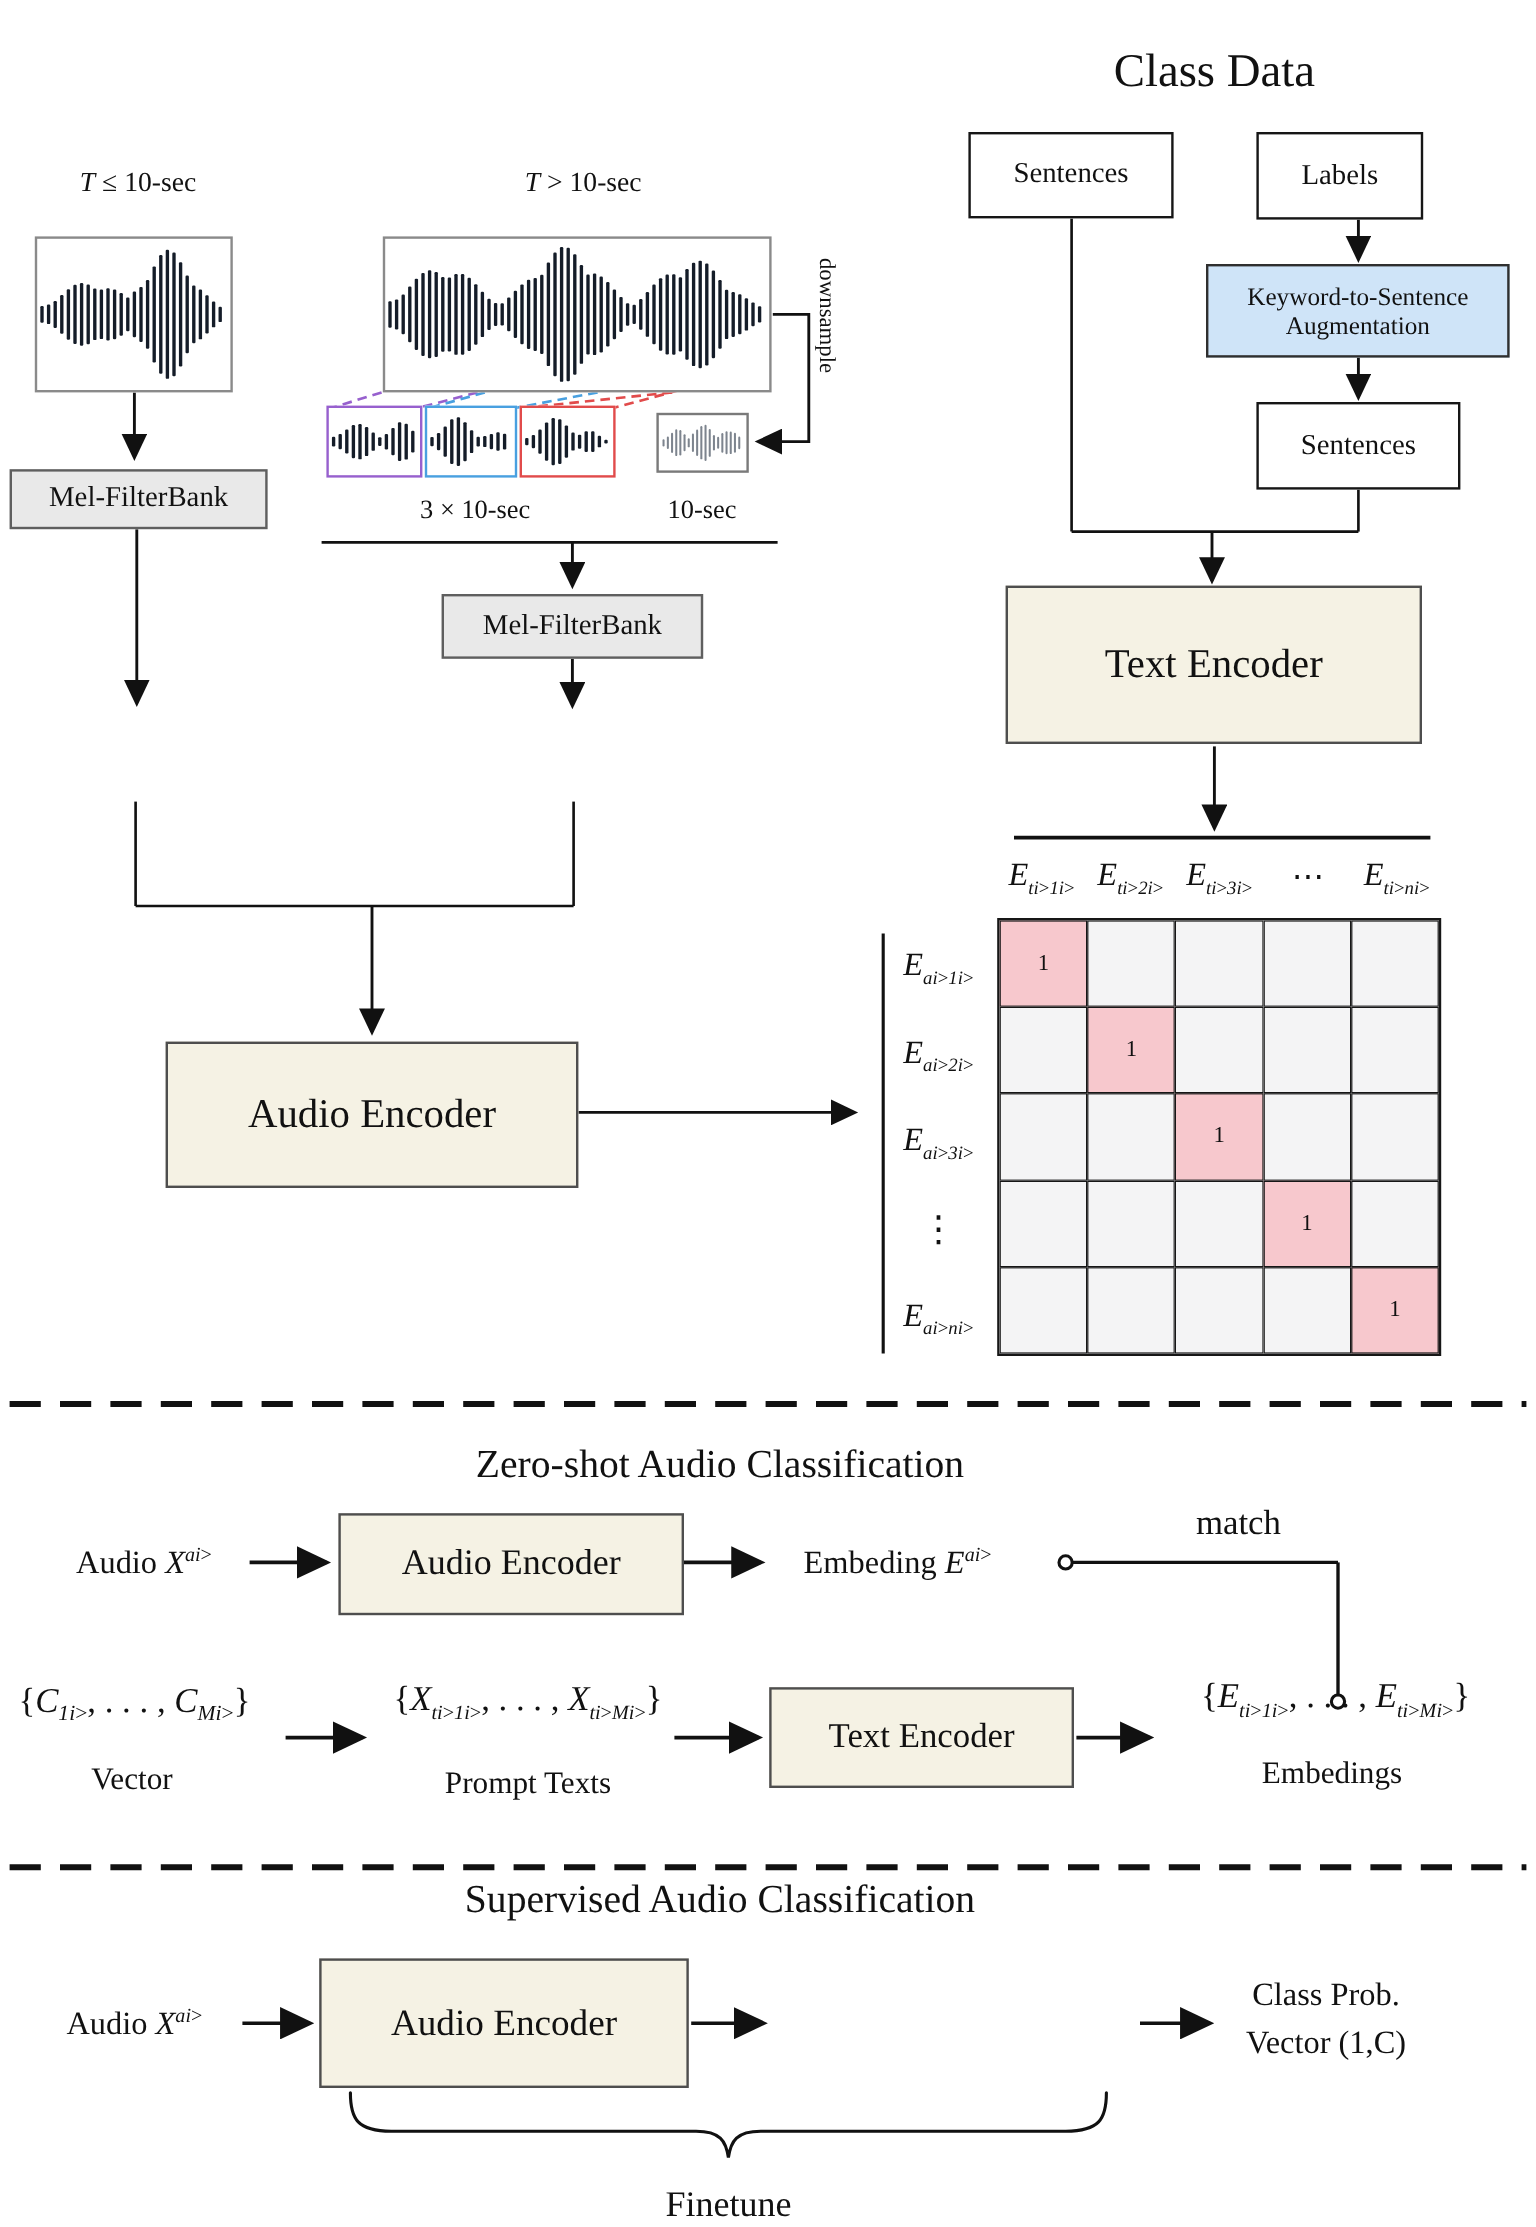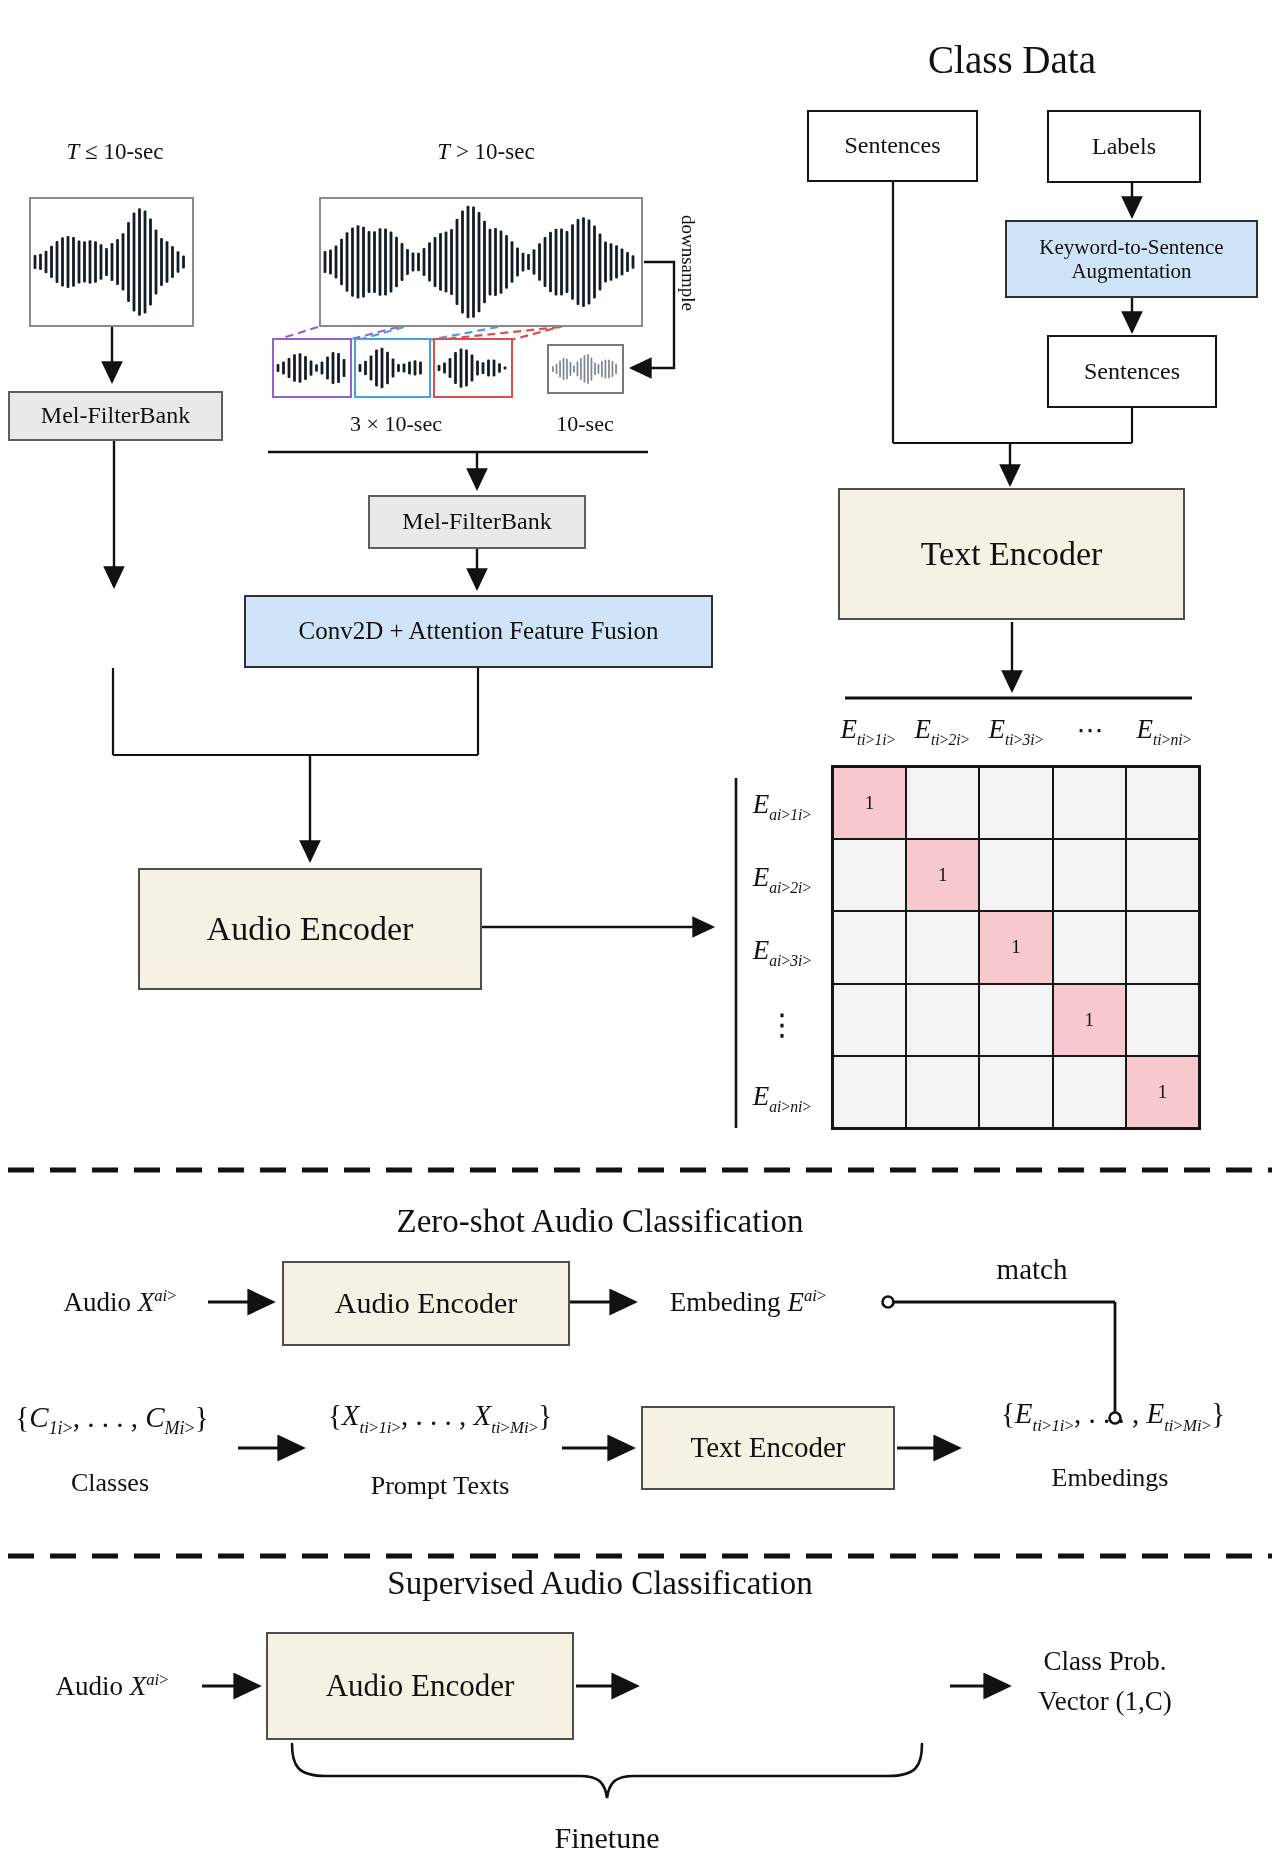--- a/index.html
+++ b/index.html
@@ -283,28 +283,27 @@
         <rect x="66.2" y="17.8" width="1.7" height="10.5" rx="1" fill="#7d848e"></rect>
       </svg>
   </div>
 
   <div class="c" style="left:396px;top:424px;font-size:22px;">3 × 10-sec</div>
   <div class="c" style="left:585px;top:424px;font-size:22px;">10-sec</div>
 
   <div class="box gray" style="left:8px;top:391px;width:215px;height:50px;font-size:24px;">Mel-FilterBank</div>
   <div class="box gray" style="left:368px;top:495px;width:218px;height:54px;font-size:24px;">Mel-FilterBank</div>
 
-  <div class="box blue" style="left:244px;top:595px;width:469px;height:73px;font-size:25px;">Conv2D + Attention Feature Fusion</div>
 
   <div class="box cream" style="left:138px;top:868px;width:344px;height:122px;font-size:34px;">Audio Encoder</div>
 
   <div class="c" style="left:1012px;top:60px;font-size:39px;">Class Data</div>
 
   <div class="box white" style="left:807px;top:110px;width:171px;height:72px;font-size:24px;">Sentences</div>
-  <div class="box white" style="left:1047px;top:110px;width:154px;height:73px;font-size:24px;">Labels</div>
+  <div class="box white" style="left:1047px;top:110px;width:139px;height:73px;font-size:24px;">Labels</div>
 
   <div class="box blue" style="left:1005px;top:220px;width:253px;height:78px;font-size:21px;flex-direction:column;">
     <div>Keyword-to-Sentence</div>
     <div>Augmentation</div>
   </div>
 
   <div class="box white" style="left:1047px;top:335px;width:170px;height:73px;font-size:24px;">Sentences</div>
 
   <div class="box cream" style="left:838px;top:488px;width:347px;height:132px;font-size:34px;">Text Encoder</div>
 
@@ -349,21 +348,21 @@
     </div>
 
   <div class="c" style="left:600px;top:1222px;font-size:33px;">Zero-shot Audio Classification</div>
 
   <div class="c math" style="left:120px;top:1302px;font-size:27px;">Audio <i>X</i><sup><i>ai</i>&gt;</sup></div>
   <div class="box cream" style="left:282px;top:1261px;width:288px;height:85px;font-size:30px;">Audio Encoder</div>
   <div class="c math" style="left:748px;top:1302px;font-size:27px;">Embeding <i>E</i><sup><i>ai</i>&gt;</sup></div>
   <div class="c" style="left:1032px;top:1270px;font-size:29px;">match</div>
 
   <div class="c math" style="left:112px;top:1420px;font-size:29px;">{<i>C</i><sub><i>1i</i>&gt;</sub>, . . . , <i>C</i><sub><i>Mi</i>&gt;</sub>}</div>
-  <div class="c" style="left:110px;top:1483px;font-size:26px;">Classes</div>
+  <div class="c" style="left:110px;top:1483px;font-size:26px;">Vector</div>
 
   <div class="c math" style="left:440px;top:1418px;font-size:29px;">{<i>X</i><span class="ss"><i>ti</i>&gt;<i>1i</i>&gt;</span>, . . . , <i>X</i><span class="ss"><i>ti</i>&gt;<i>Mi</i>&gt;</span>}</div>
   <div class="c" style="left:440px;top:1486px;font-size:26px;">Prompt Texts</div>
 
   <div class="box cream" style="left:641px;top:1406px;width:254px;height:84px;font-size:29px;">Text Encoder</div>
 
   <div class="c math" style="left:1113px;top:1416px;font-size:29px;">{<i>E</i><span class="ss"><i>ti</i>&gt;<i>1i</i>&gt;</span>, . . . , <i>E</i><span class="ss"><i>ti</i>&gt;<i>Mi</i>&gt;</span>}</div>
   <div class="c" style="left:1110px;top:1478px;font-size:26px;">Embedings</div>
 
   <div class="c" style="left:600px;top:1584px;font-size:33px;">Supervised Audio Classification</div>

